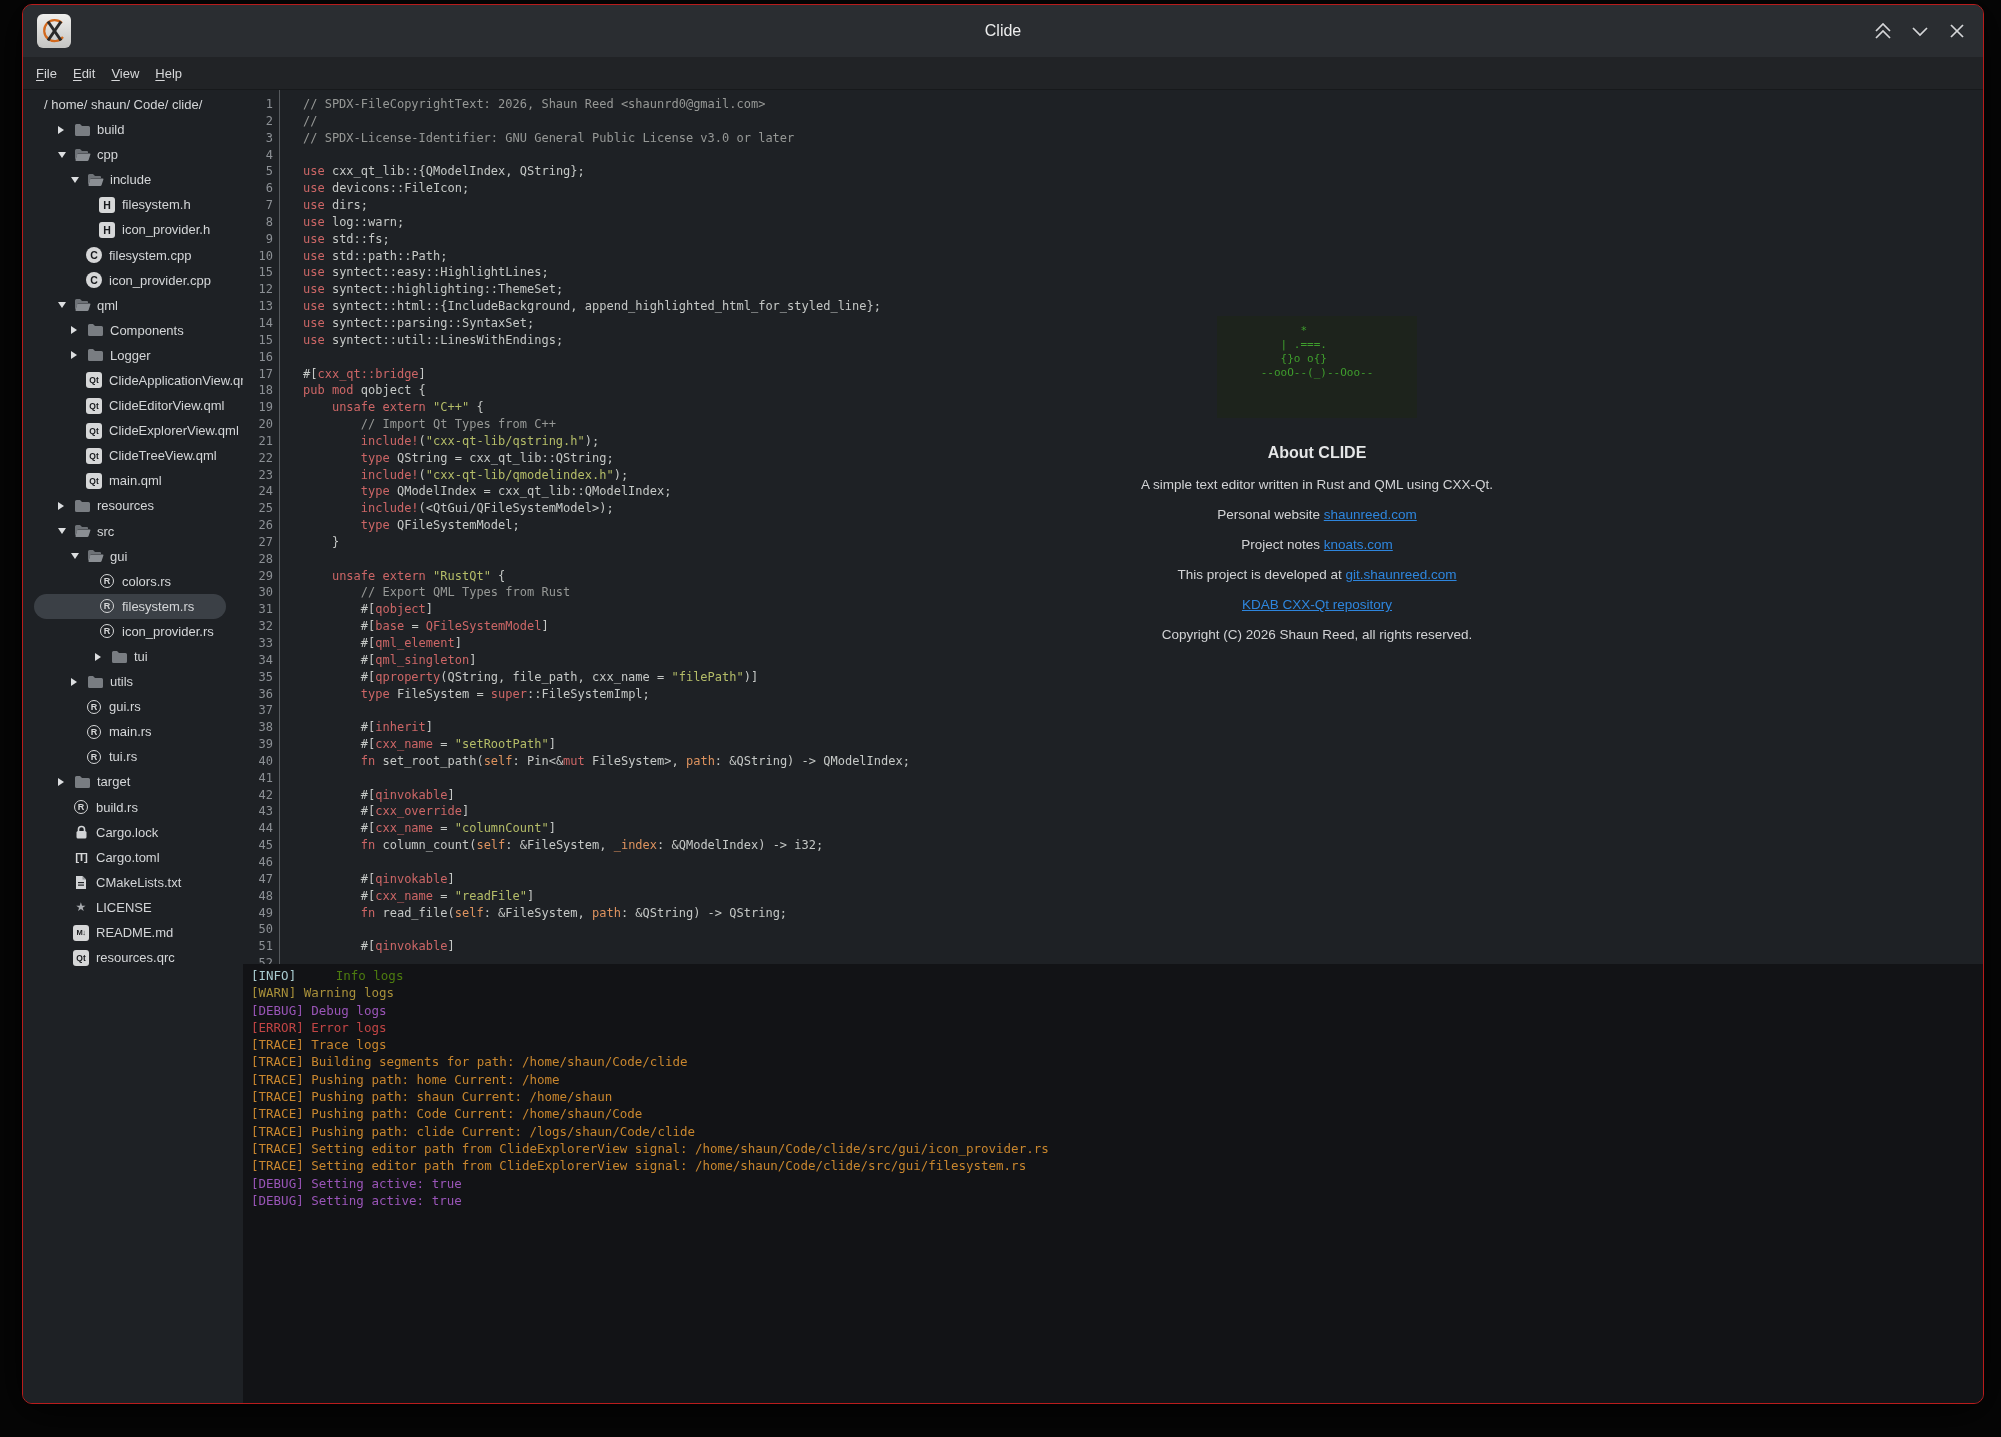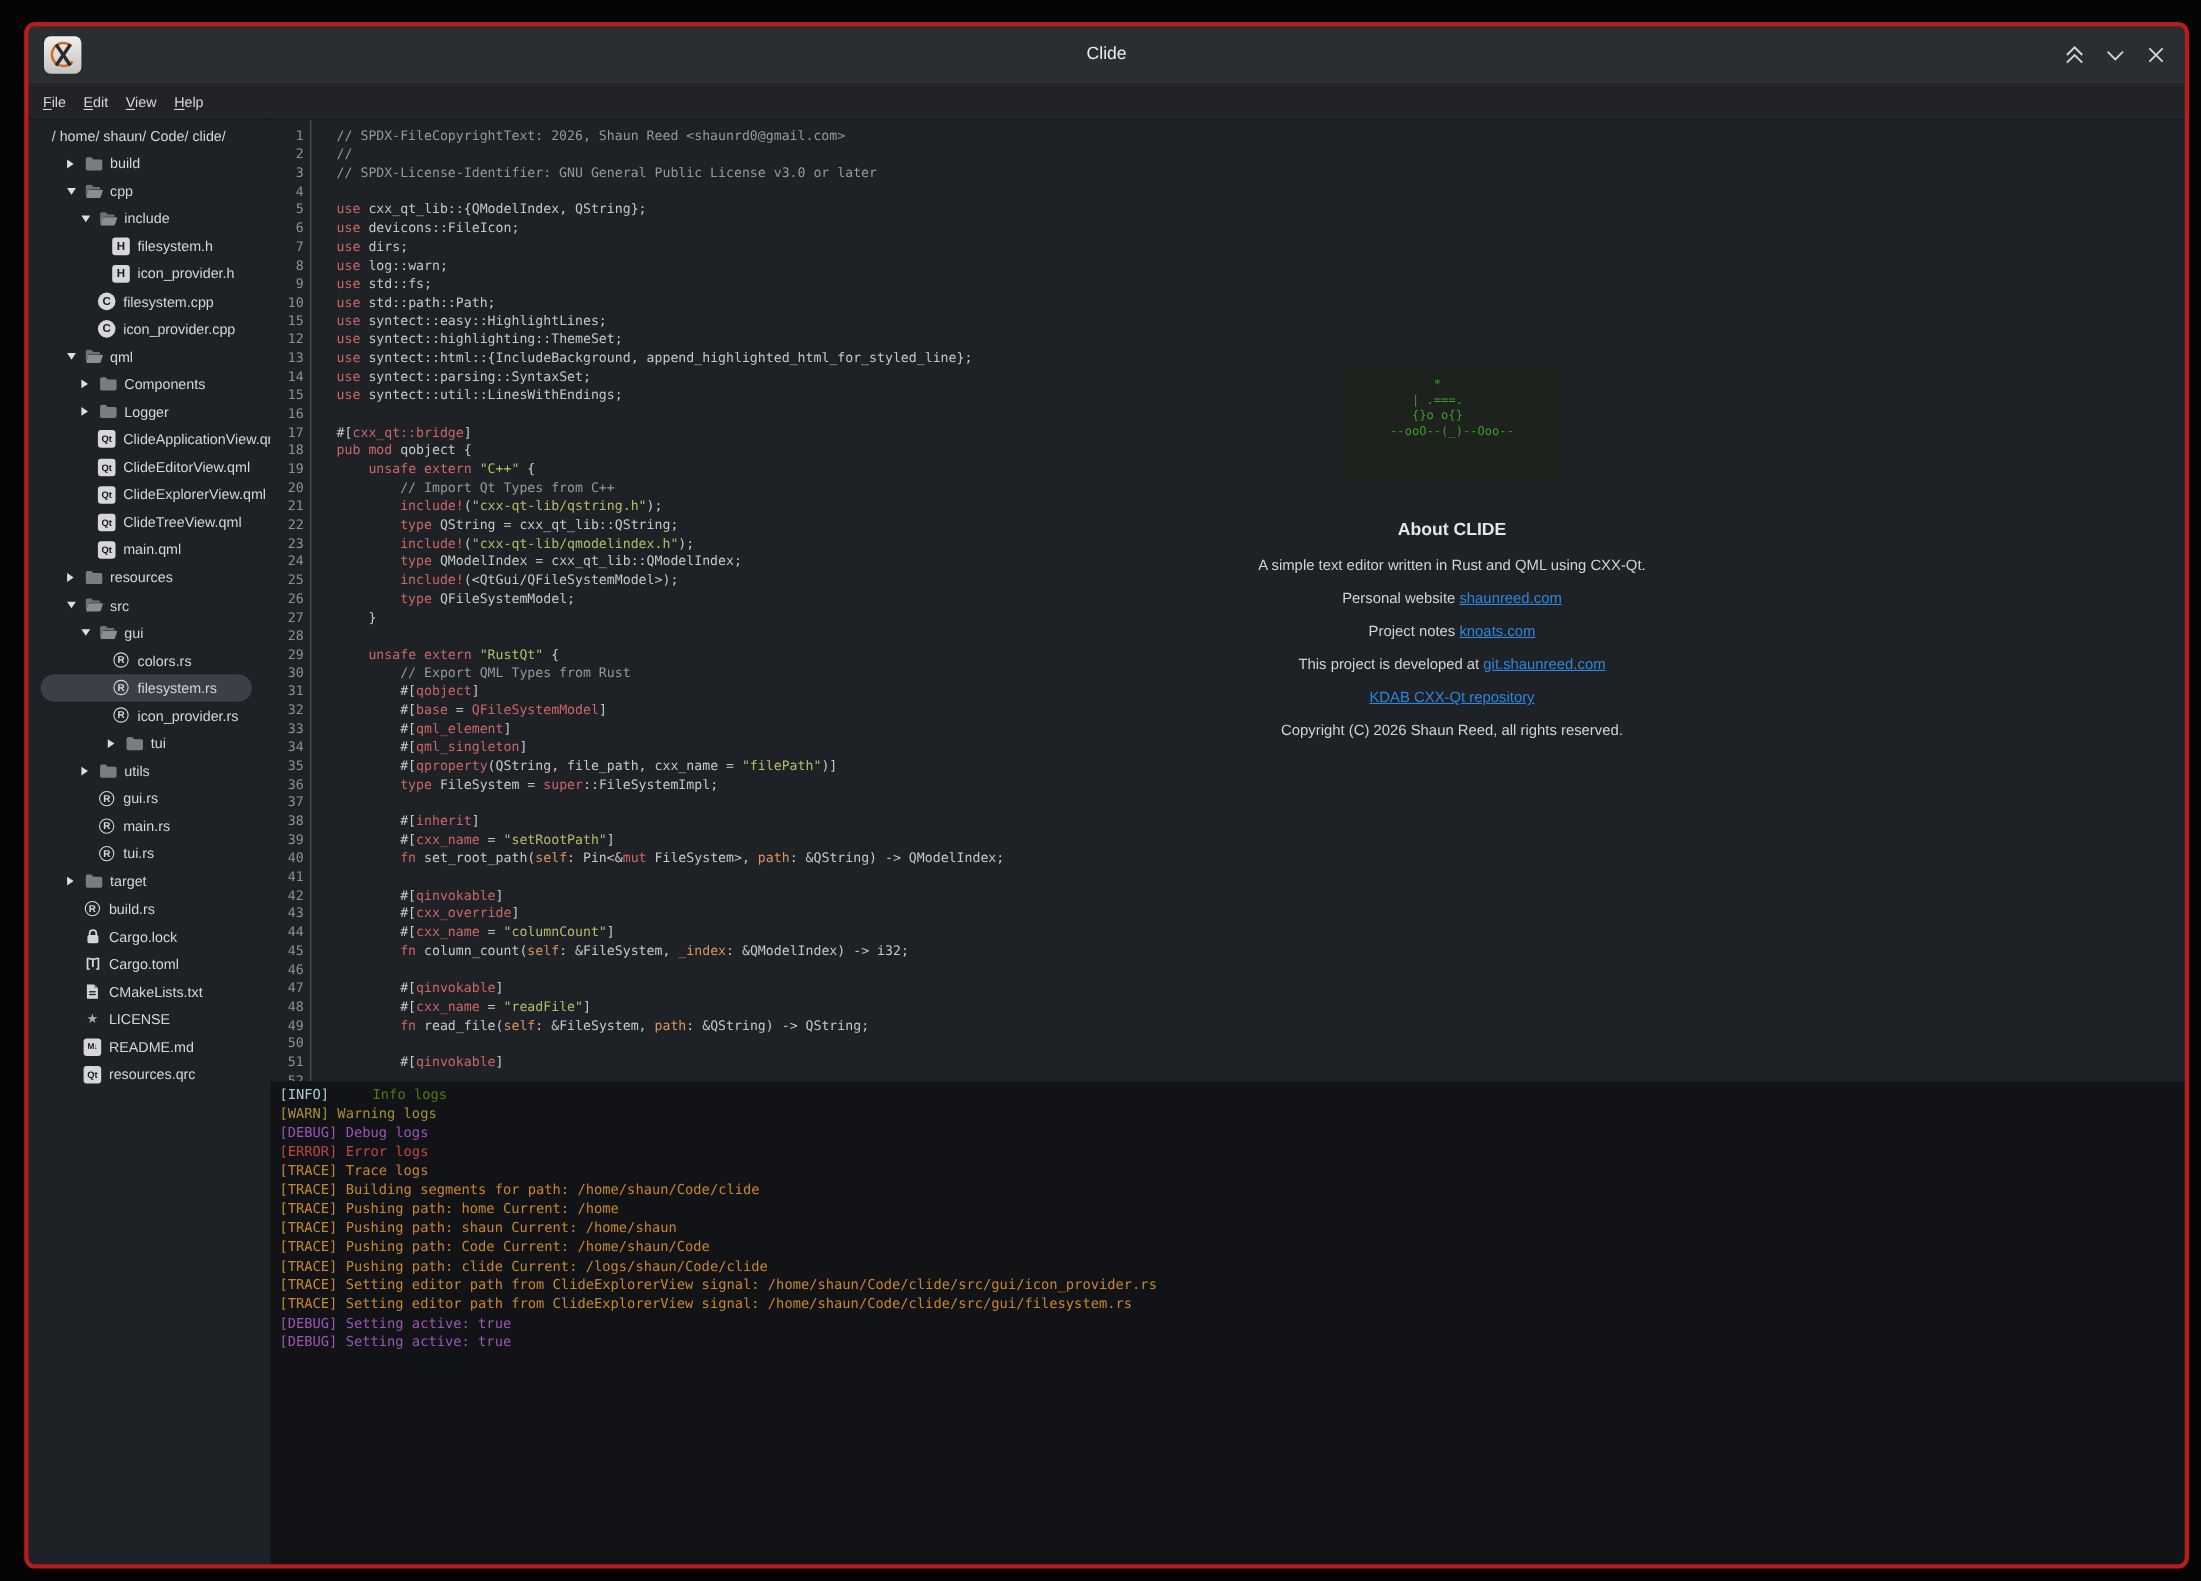--- a/index.html
+++ b/index.html
@@ -1,19 +1,19 @@
 <!DOCTYPE html>
 <html><head>
 <meta charset="utf-8">
 <style>
   html,body{margin:0;padding:0;background:#060606;}
   .page{position:relative;width:2001px;height:1437px;background:#060606;overflow:hidden;
         font-family:"Liberation Sans",sans-serif;}
-  .window{position:absolute;left:22px;top:20px;width:1960px;height:1398px;background:#1e2125;
-          border-radius:10px;overflow:hidden;border:4px solid #b91c1c;
+  .window{position:absolute;left:22px;top:4px;width:1960px;height:1398px;background:#1e2125;
+          border-radius:10px;overflow:hidden;border:1px solid #b91c1c;
           box-shadow:0 6px 40px rgba(0,0,0,.9), inset 0 1px 0 #3a3d41;}
   
   .titlebar{position:relative;height:52px;background:#2a2d31;}
   .app-icon{position:absolute;left:14px;top:9px;width:34px;height:34px;border-radius:6px;
             background:linear-gradient(#efefed,#c4c4c2);display:flex;align-items:center;justify-content:center;}
   .title{position:absolute;left:0;right:0;top:0;height:52px;line-height:52px;text-align:center;
          color:#eceded;font-size:16px;}
   .controls{position:absolute;right:14px;top:0;height:52px;display:flex;align-items:center;gap:13px;}
   .ctrl{width:24px;height:22px;display:flex;align-items:center;justify-content:center;cursor:default;}
   
@@ -55,21 +55,21 @@
   .cl{height:16.85px;}
   .seg-k{color:#cc6666;}
   .seg-s{color:#b5bd68;}
   .seg-c{color:#969896;}
   .seg-o{color:#de935f;}
   
   .about{position:absolute;left:774px;top:226px;width:600px;text-align:center;color:#d2d3d5;}
   .ascii{display:inline-block;margin:0;background:#1d231c;color:#3f9e2d;
          font-family:"DejaVu Sans Mono",monospace;font-size:11px;line-height:14px;
          padding:8px 44px 38px 44px;text-align:left;}
-  .about-title{margin-top:36px;font-size:16px;font-weight:bold;color:#e5e6e7;}
+  .about-title{margin-top:26px;font-size:16px;font-weight:bold;color:#e5e6e7;}
   .para{margin-top:15px;font-size:13.5px;}
   .alink{color:#2e86de;text-decoration:underline;cursor:pointer;}
   
   .log{flex:1;background:#121316;padding:3px 0 0 8px;font-family:"DejaVu Sans Mono",monospace;
        font-size:12.5px;line-height:17.3px;overflow:hidden;}
   .ll{white-space:pre;}
   .lvl-info .lab{color:#a9ccd1;} .lvl-info .msg{color:#4d7c0f;margin-left:32px;}
   .lvl-warn .lab,.lvl-warn .msg{color:#a8903a;}
   .lvl-debug .lab,.lvl-debug .msg{color:#9a55b8;}
   .lvl-error .lab,.lvl-error .msg{color:#c24545;}

